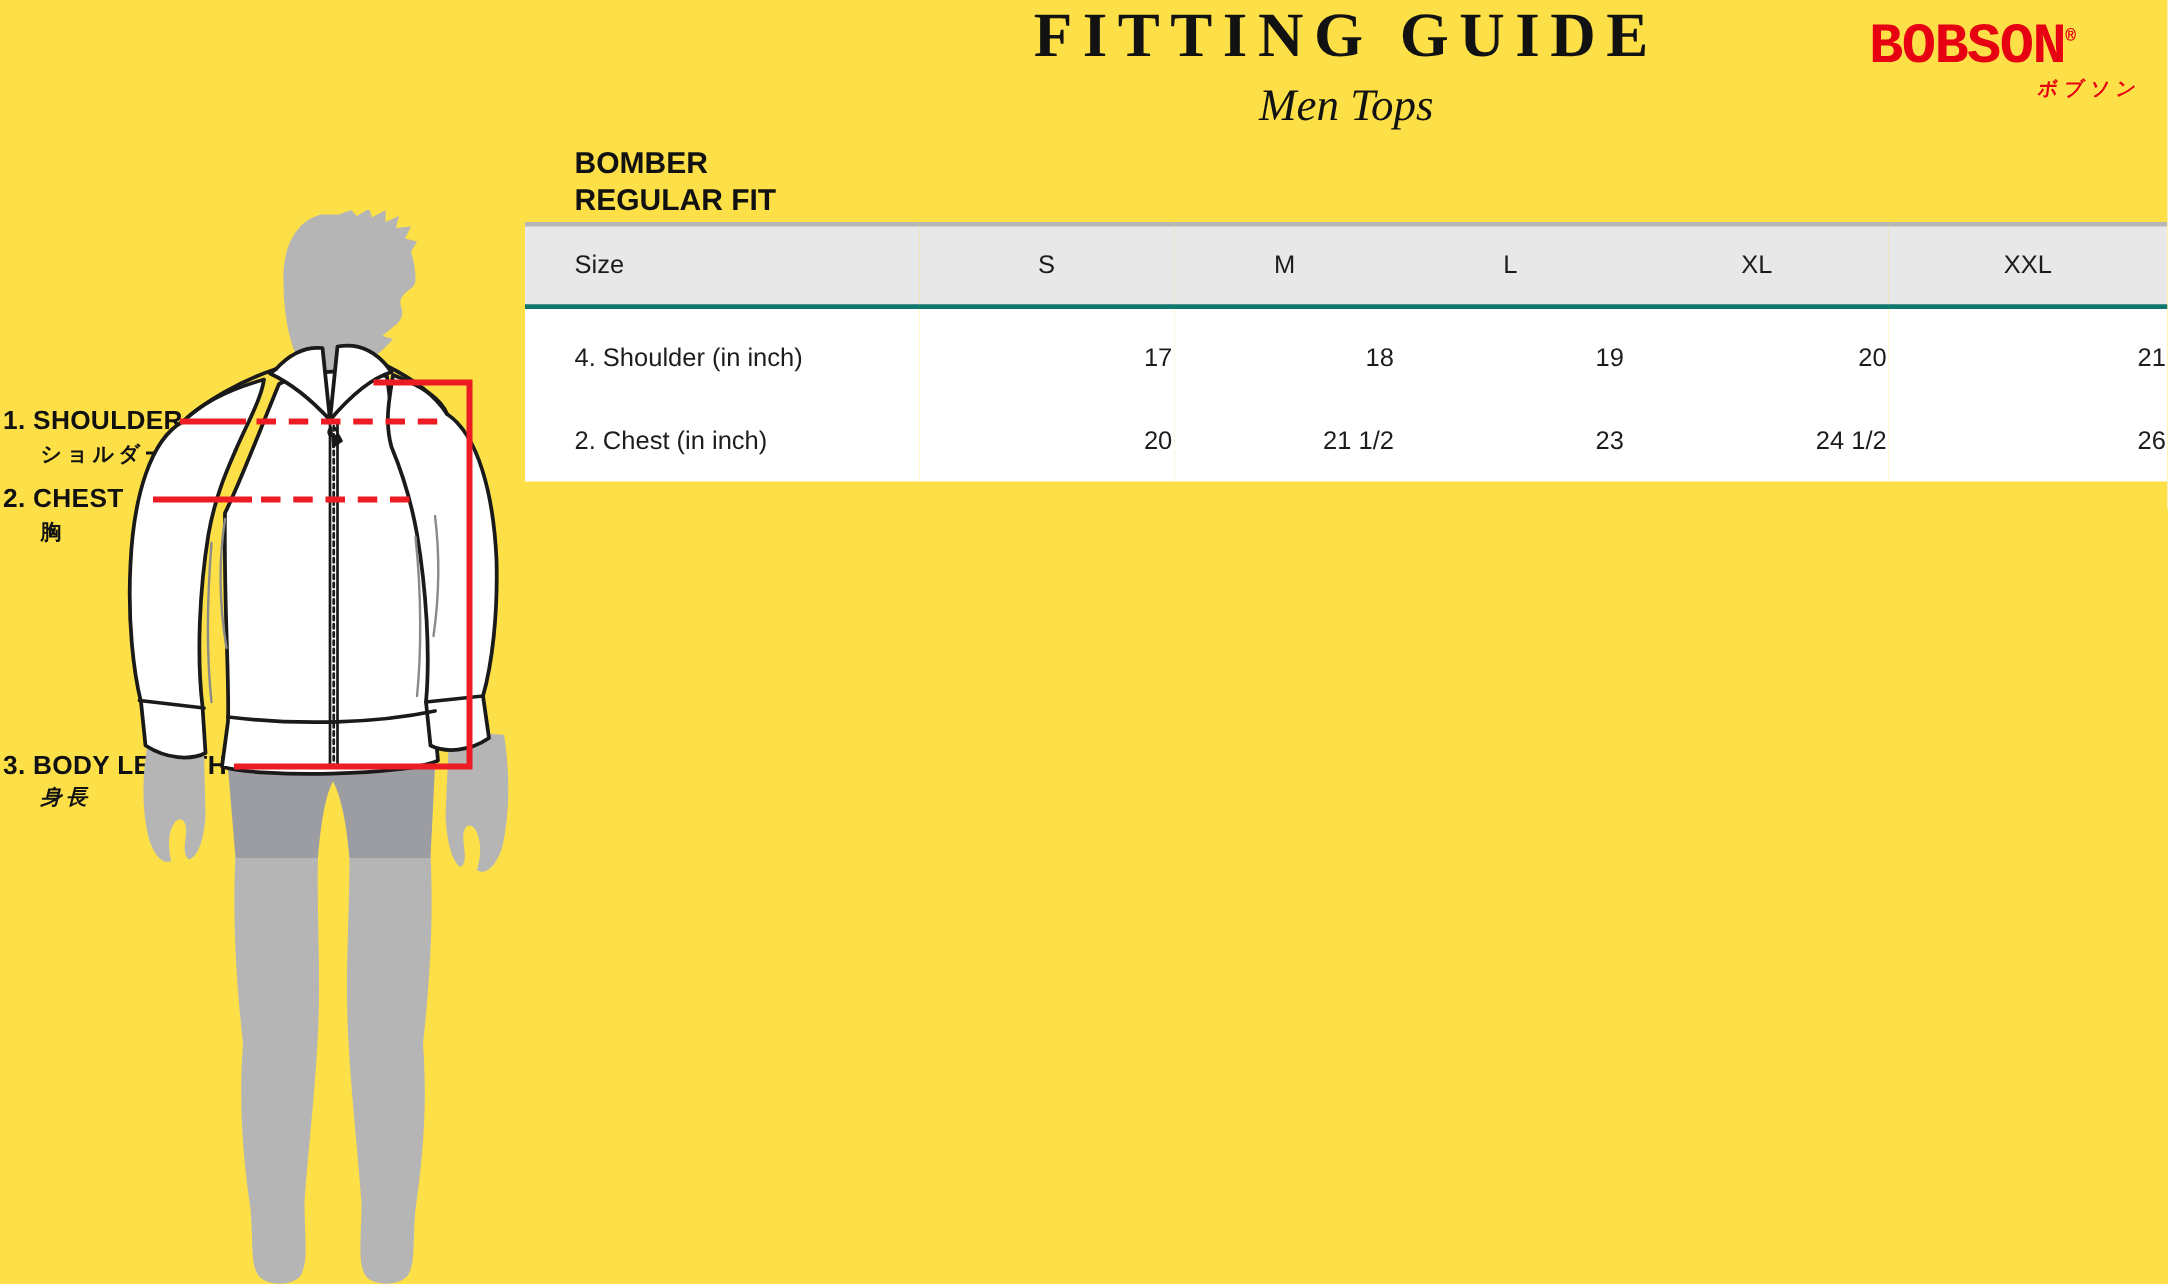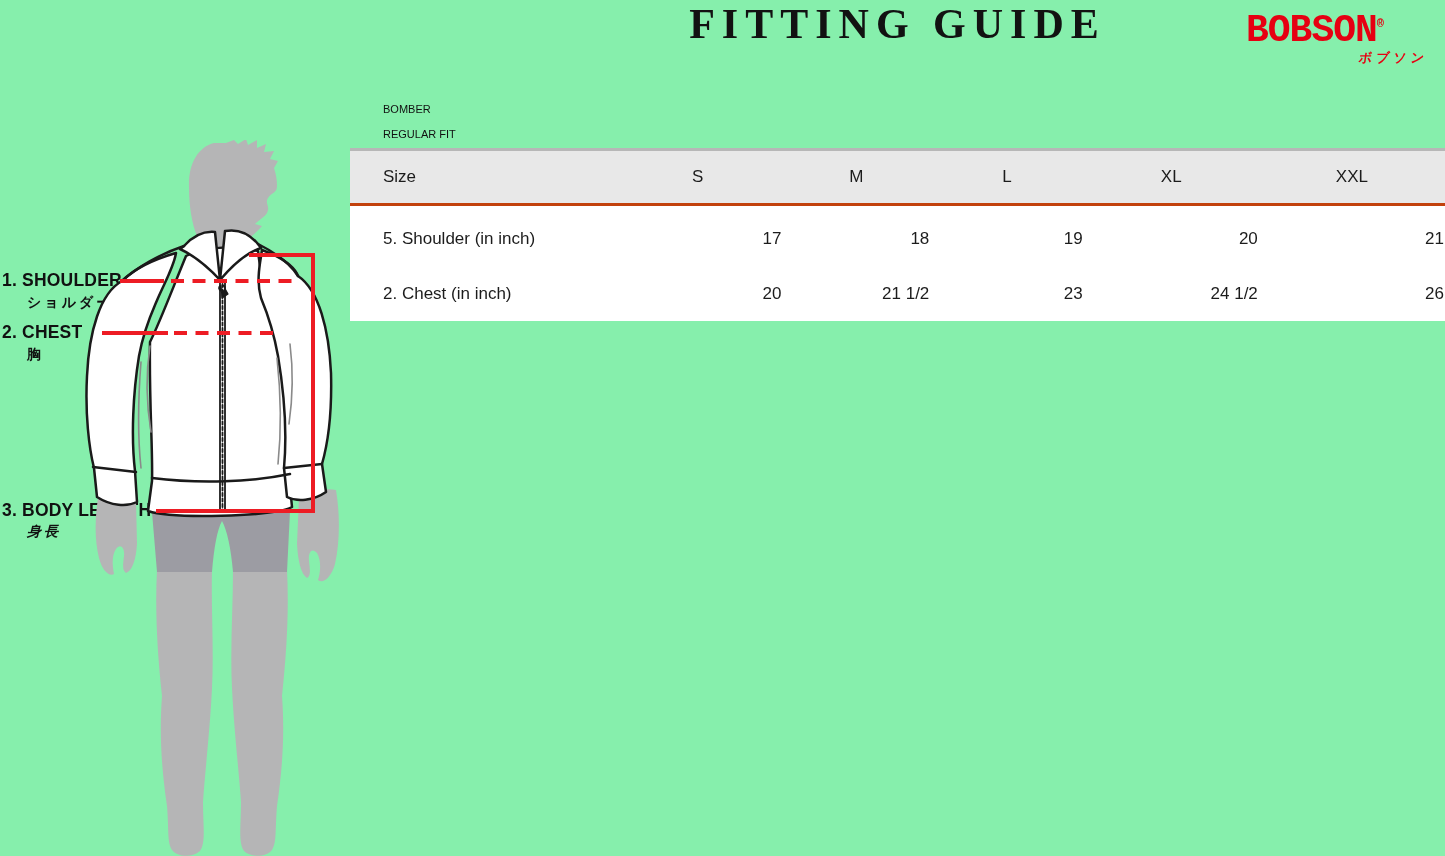--- a/index.html
+++ b/index.html
@@ -1,17 +1,17 @@
 <!DOCTYPE html>
 <html><head>
 <meta charset="utf-8">
 <style>
   html,body{margin:0;padding:0;background:#fff;}
   .canvas{
-    position:relative;width:1445px;height:856px;background:#86efac;overflow:hidden;
+    position:relative;width:1445px;height:856px;background:#fde047;overflow:hidden;
     font-family:"Liberation Sans", sans-serif;color:#1c1c1c;
   }
   
   .title-wrap{position:absolute;left:350px;top:0;width:1095px;text-align:center;}
   .page-title{
     font-family:"Liberation Serif", serif;font-size:42px;font-weight:600;
     letter-spacing:7px;color:#121212;line-height:48px;margin:0;
   }
   .page-subtitle{
     font-family:"Liberation Serif", serif;font-style:italic;font-size:30px;
@@ -20,27 +20,27 @@
   .logo{position:absolute;left:1246px;top:4px;width:190px;text-align:left;}
   .logo-name{
     color:#e60012;font-size:38px;font-weight:bold;letter-spacing:-1px;line-height:40px;font-family:Liberation Mono, monospace;
   }
   .logo-reg{font-size:12px;vertical-align:14px;letter-spacing:0;}
   .logo-sub{
     color:#e60012;font-size:13px;font-weight:bold;letter-spacing:4px;
     text-align:right;width:182px;transform:skewX(-8deg);margin-top:-2px;
   }
   
-  .product-label{position:absolute;left:383px;top:97px;font-size:11px;font-weight:normal;line-height:25px;color:#111;}
+  .product-label{position:absolute;left:383px;top:97px;font-size:20px;font-weight:bold;line-height:25px;color:#111;}
   
   .size-table-wrap{position:absolute;left:350px;top:148px;width:1095px;}
   table.size-table{width:100%;border-collapse:collapse;table-layout:fixed;font-size:17px;color:#1c1c1c;}
   table.size-table th{
     background:#e8e8e8;font-weight:normal;height:50px;
-    border-top:3px solid #b7b7b7;border-bottom:3px solid #c2410c;text-align:center;
+    border-top:3px solid #b7b7b7;border-bottom:3px solid #0f766e;text-align:center;
   }
   table.size-table td{height:53px;text-align:right;background:#fff;}
   table.size-table .first-col{text-align:left;padding-left:33px;}
   table.size-table tr.first-row td{padding-top:6px;}
   
   .anno{position:absolute;font-weight:bold;color:#111;white-space:nowrap;}
   .anno-en{font-size:17.5px;letter-spacing:0.2px;}
   .anno-jp{font-size:14px;letter-spacing:3px;}
   #anno-shoulder{left:2px;top:270px;}
   #anno-shoulder-jp{left:27px;top:294px;}
@@ -50,20 +50,21 @@
   #anno-body-length-jp{left:27px;top:523px;font-style:italic;}
   .figure-svg{position:absolute;left:0;top:140px;}
 </style>
 </head>
 <body>
 
 <div class="canvas">
 
   <div class="title-wrap">
     <div class="page-title">FITTING GUIDE</div>
+    <div class="page-subtitle">Men Tops</div>
   </div>
 
   <div class="logo">
     <div class="logo-name"><span>BOBSON</span><span class="logo-reg">®</span></div>
     <div class="logo-sub">ボブソン</div>
   </div>
 
   <div class="product-label">
     <div>BOMBER</div>
     <div>REGULAR FIT</div>
@@ -84,21 +85,21 @@
           <th class="first-col">Size</th>
           <th>S</th>
           <th>M</th>
           <th>L</th>
           <th>XL</th>
           <th>XXL</th>
         </tr>
       </thead>
       <tbody>
         <tr class="first-row">
-          <td class="first-col">5. Shoulder (in inch)</td>
+          <td class="first-col">4. Shoulder (in inch)</td>
           <td>17</td>
           <td>18</td>
           <td>19</td>
           <td>20</td>
           <td>21</td>
         </tr>
         <tr>
           <td class="first-col">2. Chest (in inch)</td>
           <td>20</td>
           <td>21 1/2</td>

